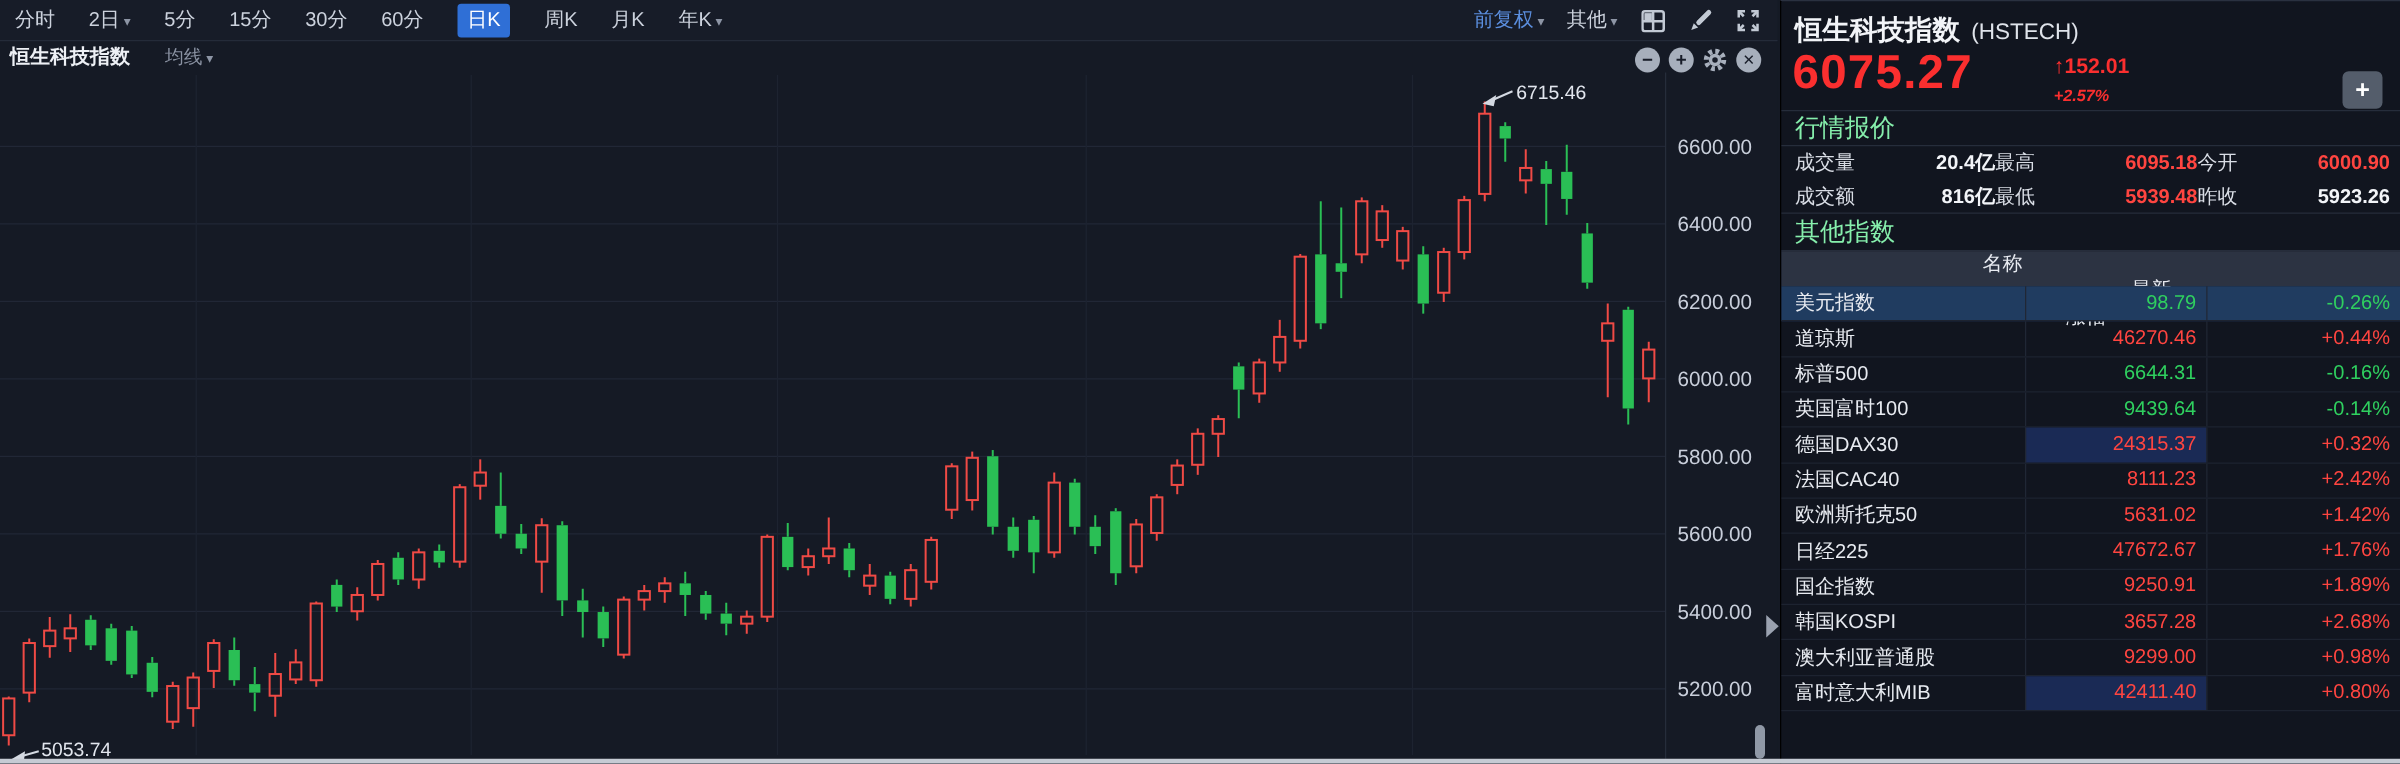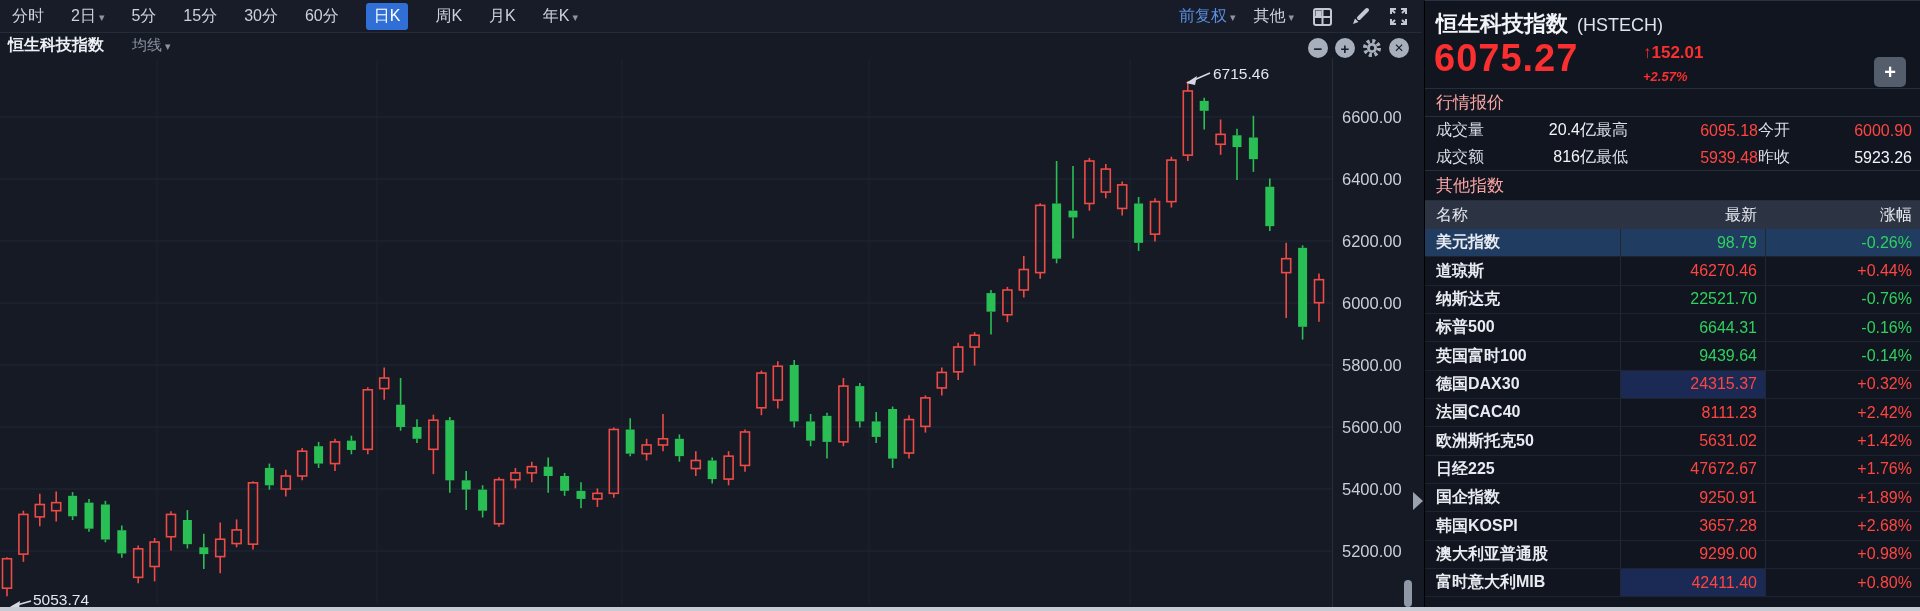--- a/index.html
+++ b/index.html
@@ -43,33 +43,33 @@
   #panel-title { color:#f2f4f8; font-size:22px; font-weight:bold; }
   #panel-ticker { color:#dfe3ea; font-size:18px; }
   #panel-price { position:absolute; left:9px; top:36px; color:#fb2f2f; font-size:38px; font-weight:bold; letter-spacing:1px; }
   #panel-change { position:absolute; left:218px; top:42px; }
   #chg-abs { color:#fb2f2f; font-size:17px; font-weight:bold; }
   #chg-pct { color:#fb2f2f; font-size:13px; font-weight:bold; margin-top:6px;font-style:italic; }
   #add-btn { position:absolute; right:14px; top:56px; width:32px; height:30px; background:#545d6b; border-radius:5px;
     color:#fff; font-size:20px; font-weight:bold; display:flex; align-items:center; justify-content:center; cursor:pointer; }
 
   .section-head { height:28px; display:flex; align-items:center; padding-left:11px;
-    color:#fca5a5; font-size:17px; border-bottom:1px solid #262d3b; }
+    color:#86efac; font-size:20px; border-bottom:1px solid #262d3b; }
   #quote-grid { height:54px; border-bottom:1px solid #262d3b; padding:0 8px 0 11px;
     display:grid; grid-template-columns:62px 98px 52px 110px 52px 1fr; grid-auto-rows:27px; align-items:center; }
   .q-label { color:#d9dde5; font-size:16px; }
-  .q-val { font-size:16px; font-weight:normal; text-align:right; }
+  .q-val { font-size:16px; font-weight:bold; text-align:right; }
   .tone-up { color:#ff4540; } .tone-down { color:#2fd05f;padding-left:12px; } .tone-flat { color:#f2f4f8; }
 
-  #tbl-head { height:28px; background:#2c3342; display:flex; align-items:center; color:#e8ebf1; font-size:16px; }
+  #tbl-head { height:28px; background:#2c3342; display:flex; align-items:center; color:#e8ebf1; font-size:16px;flex-direction:column; }
   .col-name { width:195px; padding-left:11px; }
   .col-last { width:145px; text-align:right; padding-right:8px; }
   .col-chg  { flex:1; text-align:right; padding-right:8px; }
   #tbl-body .trow { height:28.35px; display:flex; align-items:center; font-size:16px; border-bottom:1px solid #1d2330; position:relative; cursor:pointer; }
-  .trow .col-name { color:#e8ebf1;font-weight:bold; }
+  .trow .col-name { color:#e8ebf1; }
   .trow.selected { background:#203c60; }
   .cell-flash { background:#1a2a55; }
   .trow .col-last, .trow .col-chg { height:100%; display:flex; align-items:center; justify-content:flex-end; }
   .vline { position:absolute; top:0; bottom:0; width:1px; background:#202735; }
 </style>
 </head>
 <body>
 
 <div id="app">
 
@@ -635,27 +635,20 @@
           <span class="vline" style="left: 340px;"></span>
         </div>
         <div class="trow">
           <span class="col-name">道琼斯</span>
           <span class="col-last tone-up">46270.46</span>
           <span class="col-chg tone-up">+0.44%</span>
           <span class="vline" style="left: 195px;"></span>
           <span class="vline" style="left: 340px;"></span>
         </div>
         <div class="trow">
-          <span class="col-name">纳斯达克</span>
-          <span class="col-last tone-down">22521.70</span>
-          <span class="col-chg tone-down">-0.76%</span>
-          <span class="vline" style="left: 195px;"></span>
-          <span class="vline" style="left: 340px;"></span>
-        </div>
-        <div class="trow">
           <span class="col-name">标普500</span>
           <span class="col-last tone-down">6644.31</span>
           <span class="col-chg tone-down">-0.16%</span>
           <span class="vline" style="left: 195px;"></span>
           <span class="vline" style="left: 340px;"></span>
         </div>
         <div class="trow">
           <span class="col-name">英国富时100</span>
           <span class="col-last tone-down">9439.64</span>
           <span class="col-chg tone-down">-0.14%</span>

